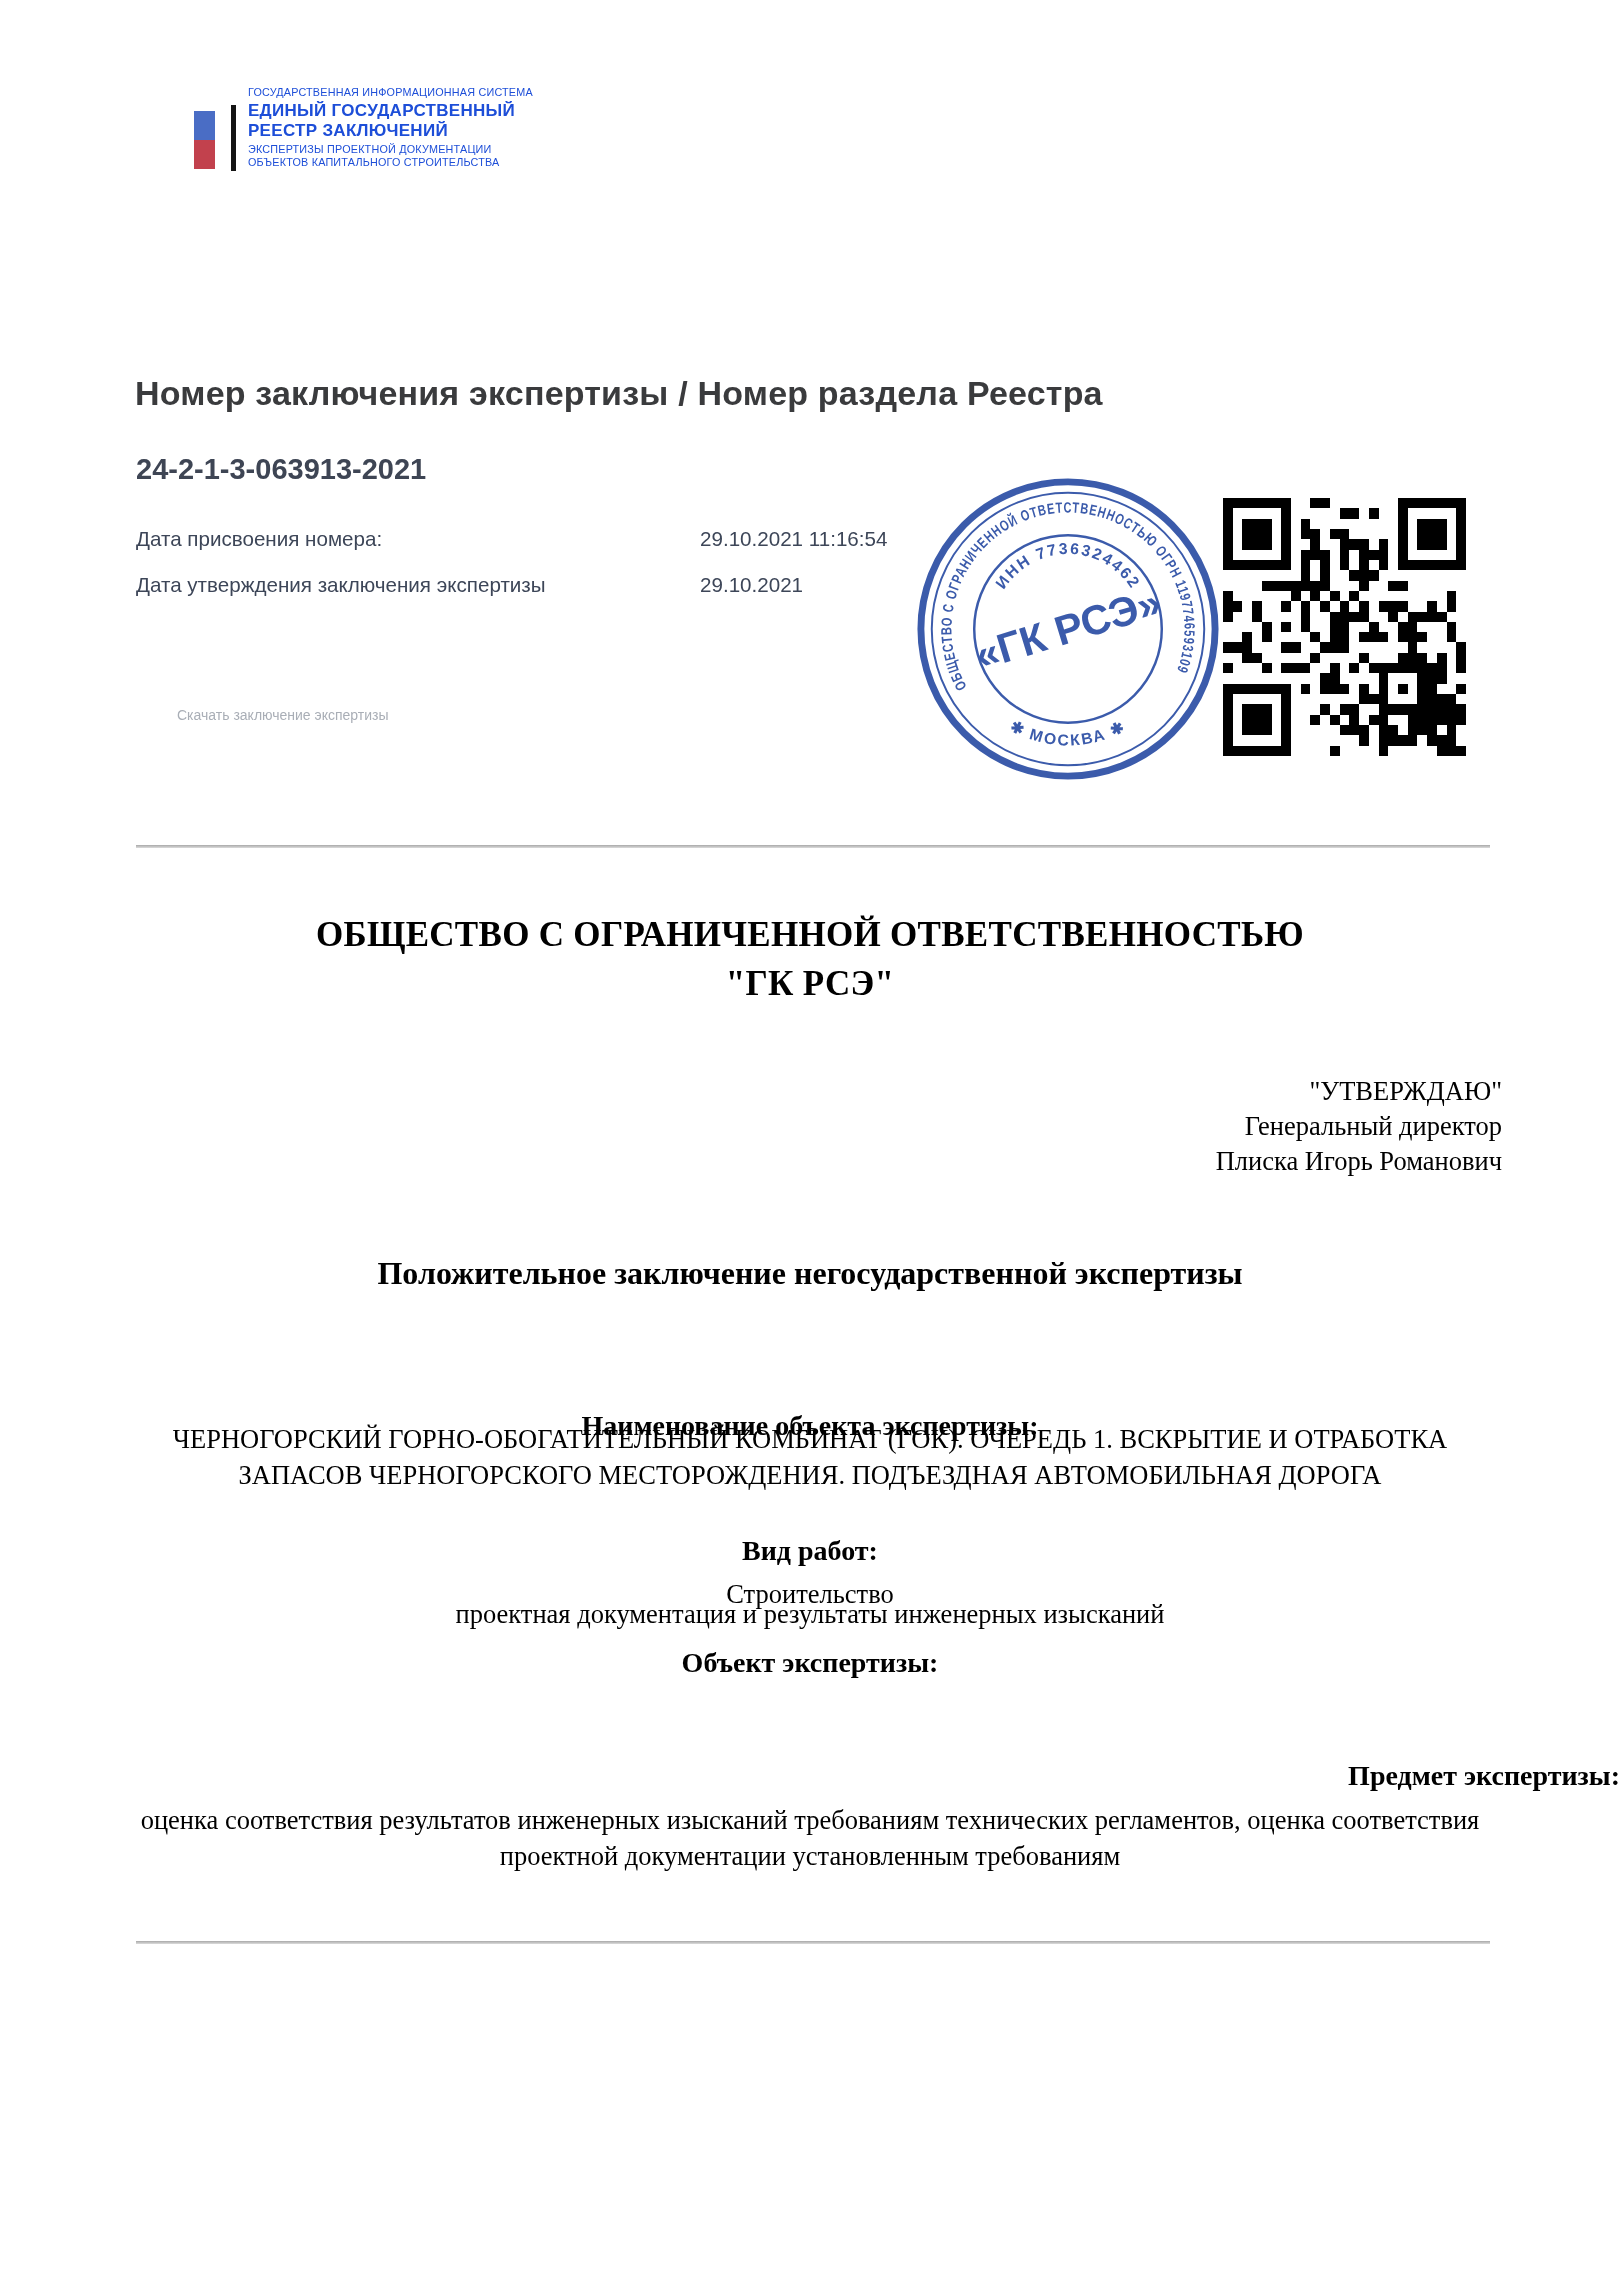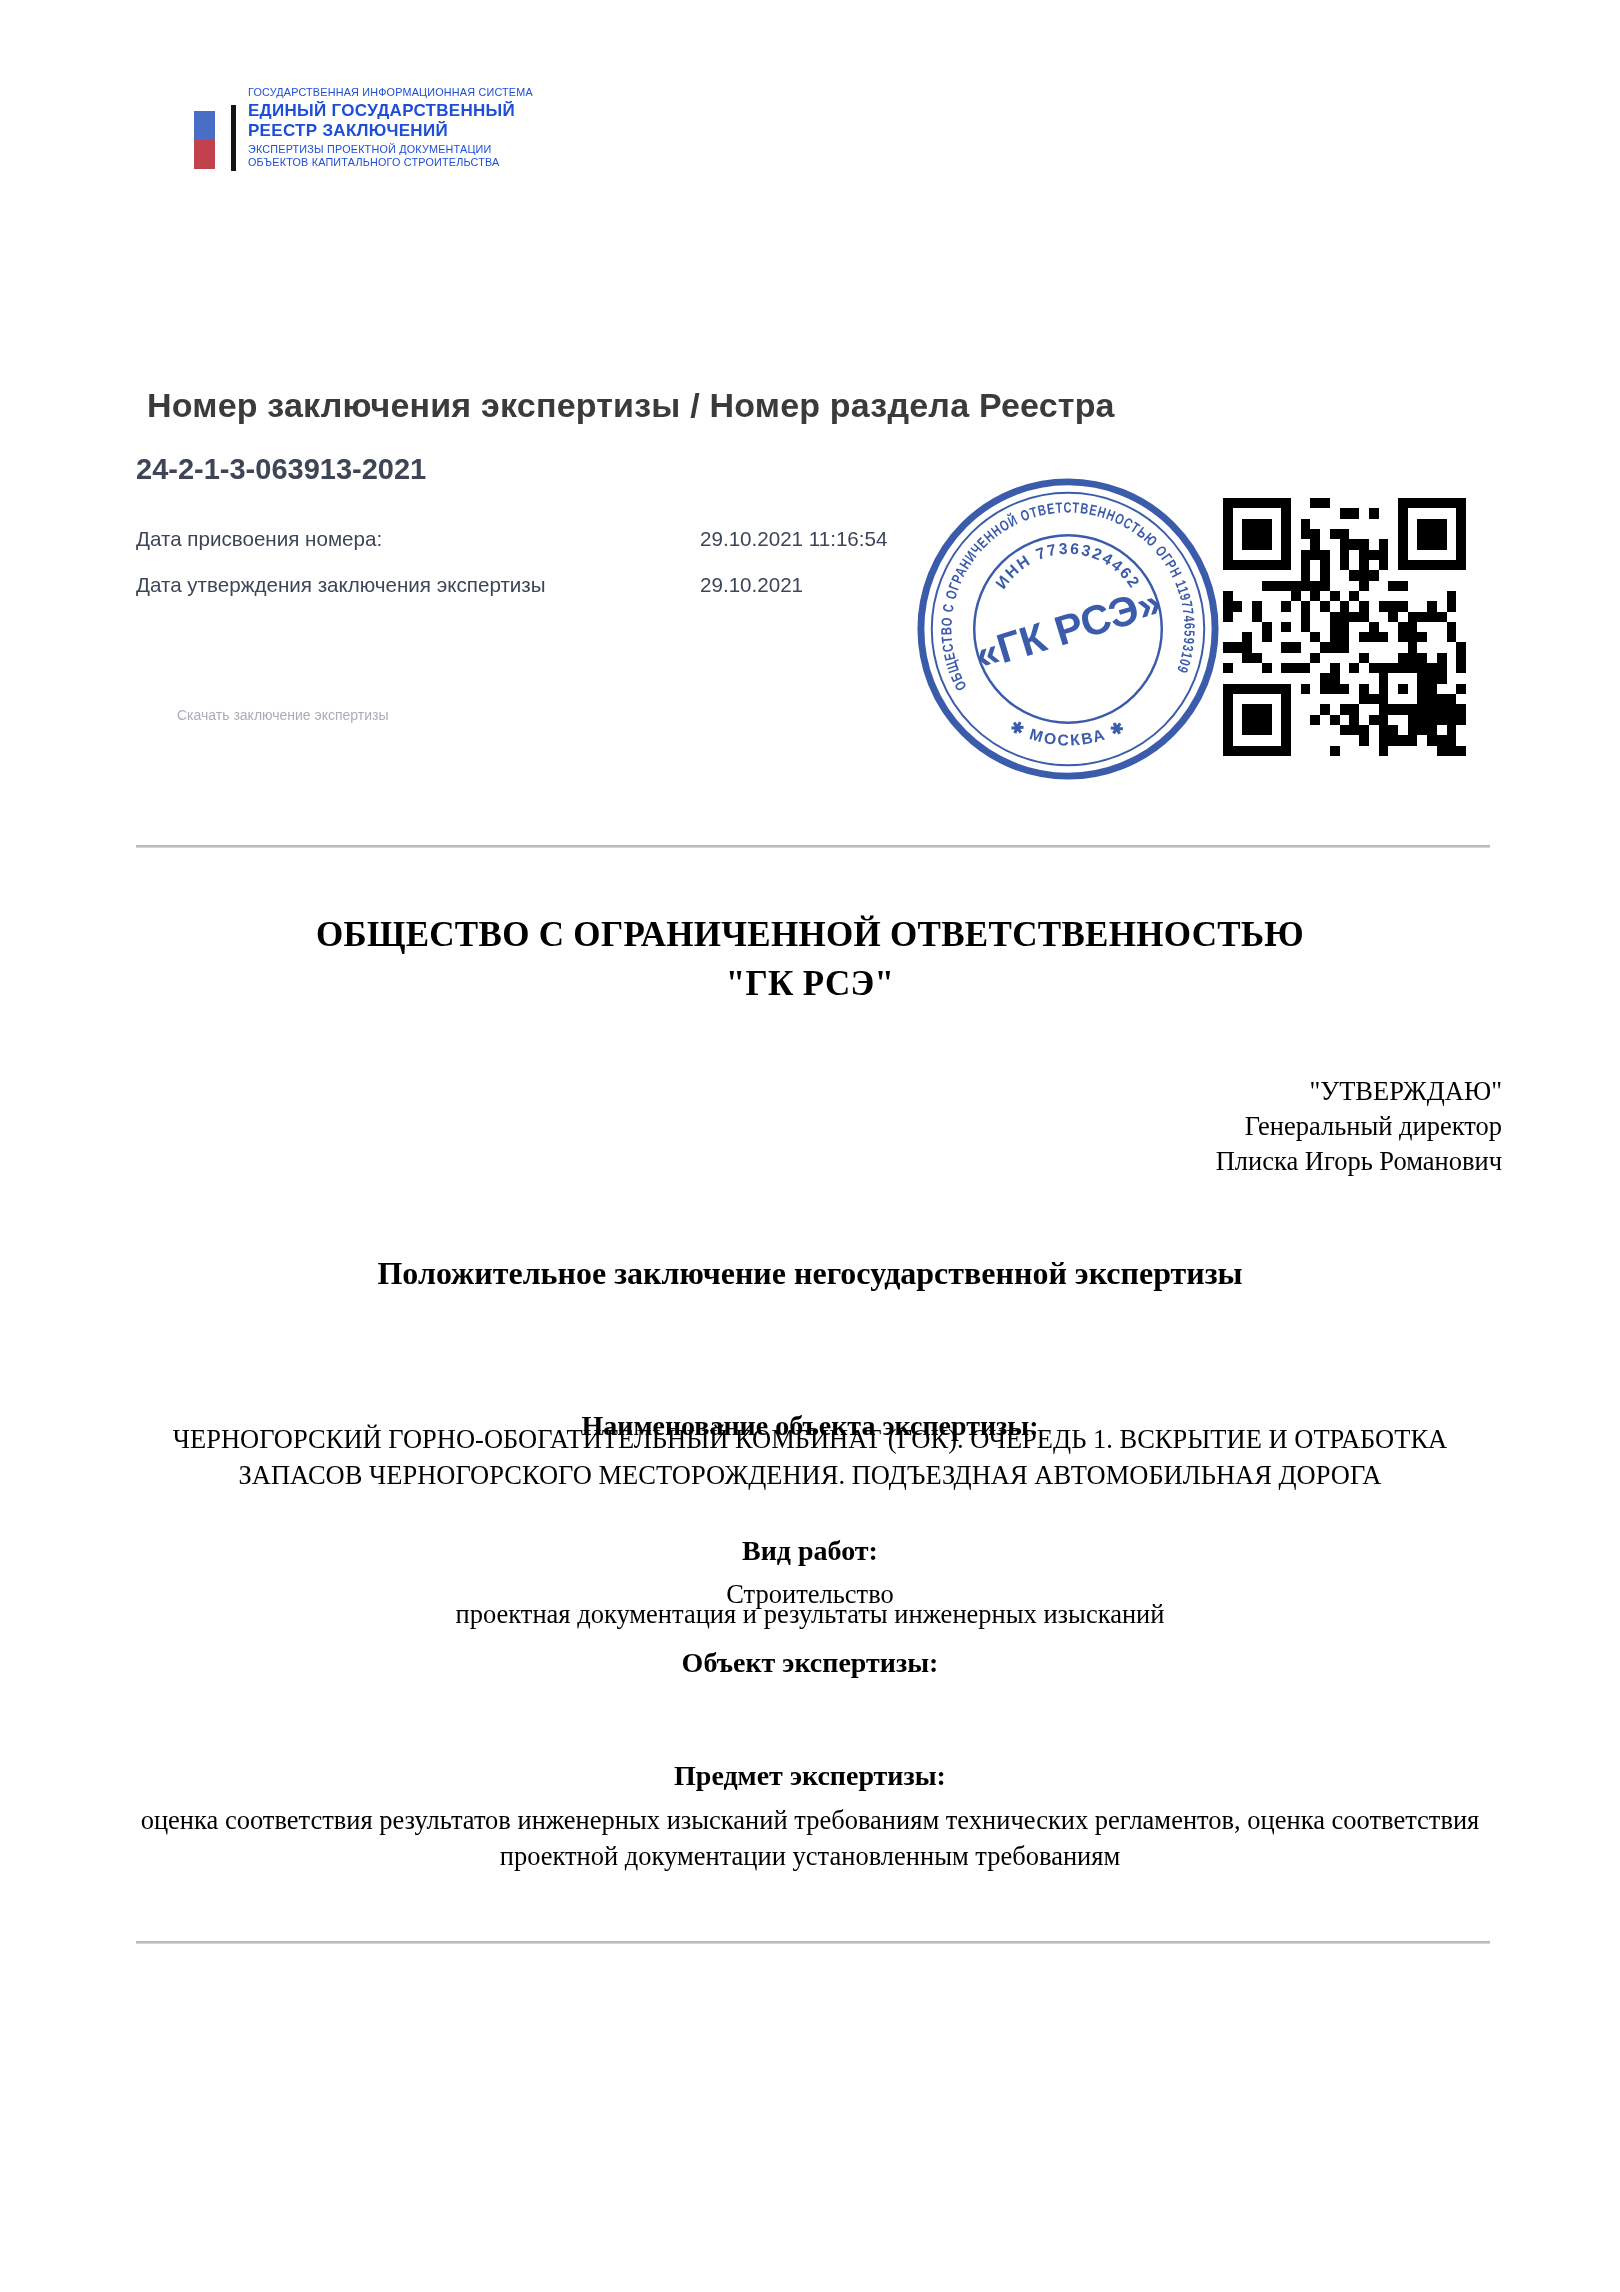--- a/index.html
+++ b/index.html
@@ -57,21 +57,21 @@
     position:absolute; right:118px; top:1074px; text-align:right;
     font-size:26.5px; line-height:35px;
   }
   .doc-title { top:1255px; font-size:32px; font-weight:700; }
   .sec-heading { font-size:28px; font-weight:700; }
   .sec-body { font-size:26.5px; line-height:36px; }
   .sec-body-inner { display:inline-block; }
   .s1h { top:1382px;margin-top:28px; } .s1b { top:1421px; } .s1b .sec-body-inner { max-width:1372px; }
   .s2h { top:1535px; } .s2b { top:1576px; }
   .s3h { top:1647px; } .s3b { top:1596px; }
-  .s4h { top:1760px; } .s4b { top:1802px; } .s4b .sec-body-inner { max-width:1441px; }
+  .s4h { top:1760px;text-align:right; } .s4b { top:1802px; } .s4b .sec-body-inner { max-width:1441px; }
 </style>
 </head>
 <body>
 
 <div class="page">
 
   <div class="logo">
     <div class="logo-flag">
       <div class="fb"></div>
       <div class="fr"></div>
@@ -79,21 +79,21 @@
     <div class="logo-bar"></div>
     <div class="logo-text">
       <div class="lt-small lt-gap">ГОСУДАРСТВЕННАЯ ИНФОРМАЦИОННАЯ СИСТЕМА</div>
       <div class="lt-big">ЕДИНЫЙ ГОСУДАРСТВЕННЫЙ</div>
       <div class="lt-big lt-gap">РЕЕСТР ЗАКЛЮЧЕНИЙ</div>
       <div class="lt-small">ЭКСПЕРТИЗЫ ПРОЕКТНОЙ ДОКУМЕНТАЦИИ</div>
       <div class="lt-small">ОБЪЕКТОВ КАПИТАЛЬНОГО СТРОИТЕЛЬСТВА</div>
     </div>
   </div>
 
-  <h1 class="page-title" style="margin:12px">Номер заключения экспертизы / Номер раздела Реестра</h1>
+  <h1 class="page-title" style="margin:0">Номер заключения экспертизы / Номер раздела Реестра</h1>
   <div class="reg-number">24-2-1-3-063913-2021</div>
 
   <div class="field-label row1">Дата присвоения номера:</div>
   <div class="field-value row1">29.10.2021 11:16:54</div>
   <div class="field-label row2">Дата утверждения заключения экспертизы</div>
   <div class="field-value row2">29.10.2021</div>
 
   <a class="download-link" href="#">Скачать заключение экспертизы</a>
 
   <svg class="stamp" viewBox="0 0 312 312" aria-hidden="true">

